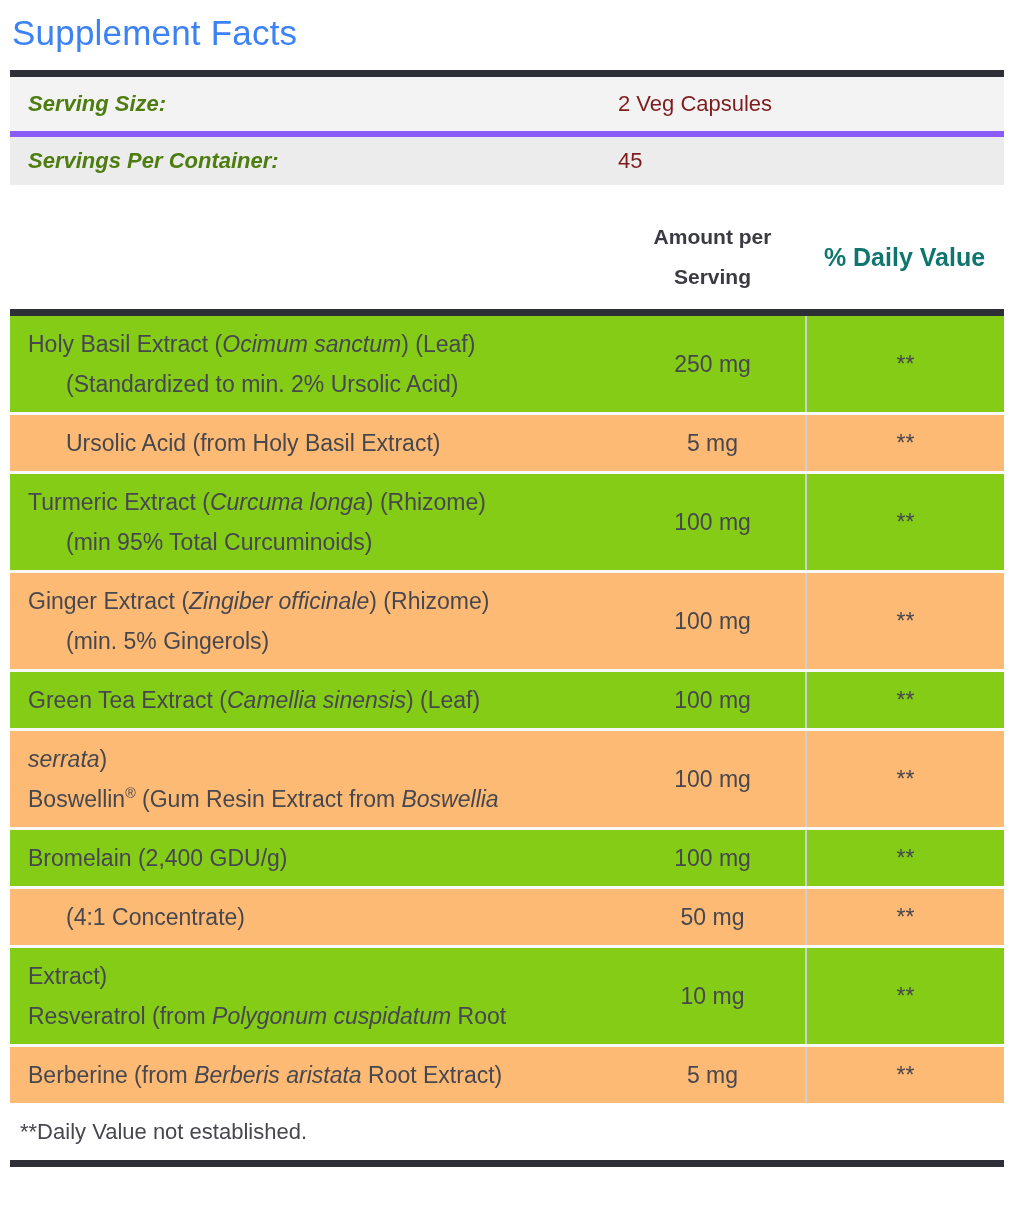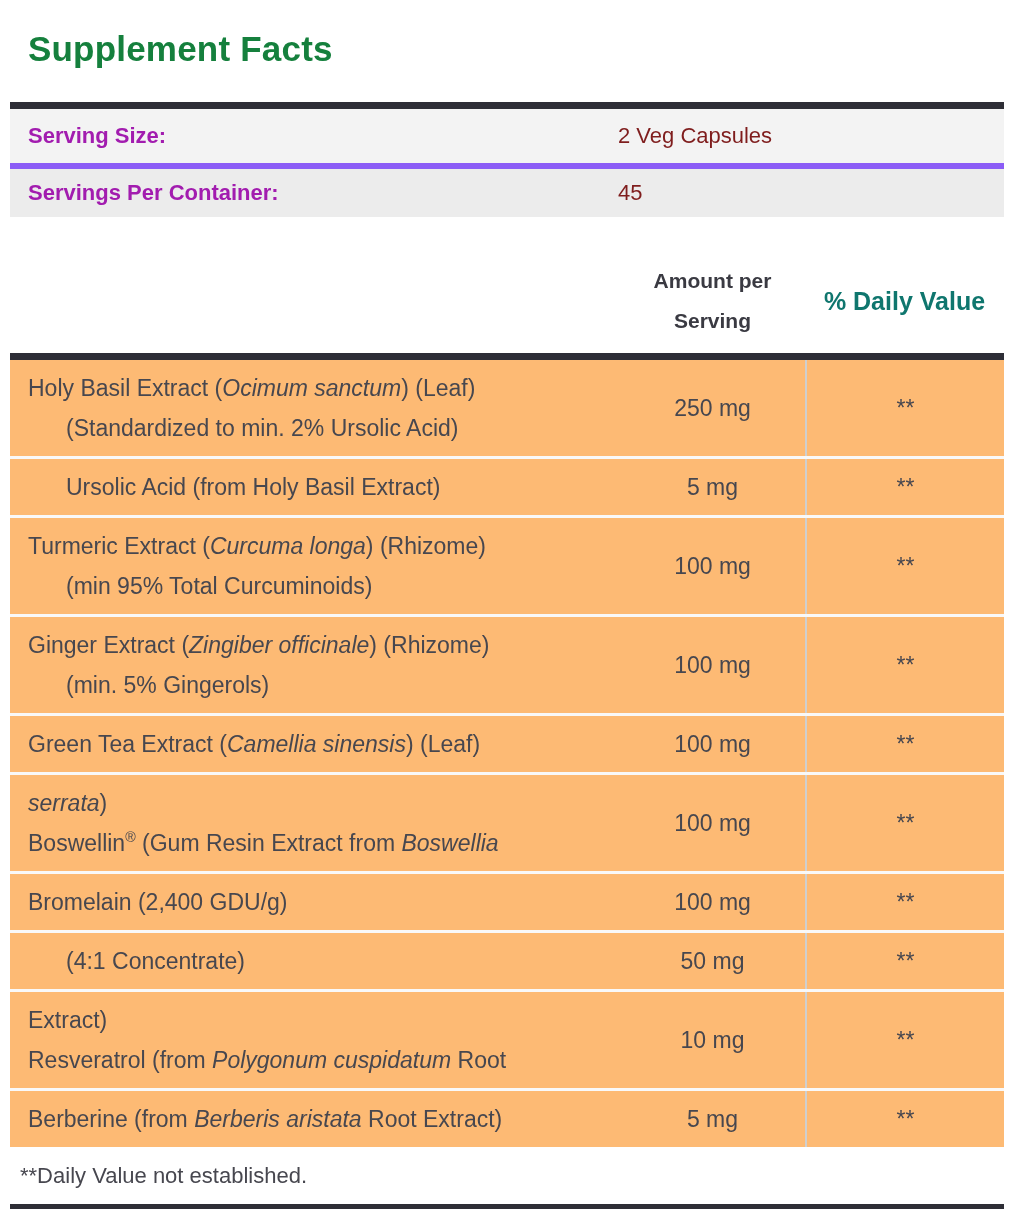--- a/index.html
+++ b/index.html
@@ -8,41 +8,41 @@
     width: 1024px;
     height: 1209px;
     background: #ffffff;
     font-family: "Liberation Sans", "DejaVu Sans", sans-serif;
     color: #47474f;
     -webkit-font-smoothing: antialiased;
   }
   .panel { margin: 0 20px 0 10px; width: 994px; }
   .title {
     font-size: 35px;
-    font-weight: 700;
-    color: #15803d;
-    margin: 16px;
+    font-weight: 400;
+    color: #3b82f6;
+    margin: 0;
     padding: 13px 0 17px 2px;
     letter-spacing: 0.2px;
   }
   .rule { height: 7px; background: #2e2e36; }
   
   .srow { display: flex; align-items: center; min-height: 54px; font-size: 22px; }
   .srow.r0 { background: #f3f3f3; }
   .srow.r1 { background: #ececec; border-top: 6px solid #8b5cf6; }
-  .srow .lbl { width: 608px; padding-left: 18px; font-weight: 700; color: #a21caf; }
+  .srow .lbl { width: 608px; padding-left: 18px; font-weight: 700; color: #4d7c0f; font-style: italic; }
   .srow .val { flex: 1; color: #7f1d1d; }
   
-  .headers { display: flex; align-items: center; padding: 44px 0 12px 0; }
+  .headers { display: flex; align-items: center; padding: 32px 0 12px 0; }
   .h-spacer { width: 610px; }
   .h-amt { width: 185px; text-align: center; font-size: 21px; font-weight: 700; line-height: 40px; color: #3a3a42; }
   .h-dv  { width: 199px; text-align: center; font-size: 25px; font-weight: 700; color: #0f766e; }
   
   .irow { display: flex; align-items: stretch; font-size: 23px; }
-  .irow.shade0 { background: #fdba74; }
+  .irow.shade0 { background: #84cc16; }
   .irow.shade1 { background: #fdba74; }
   .irow + .irow { border-top: 3px solid #f9f9f9; }
   .c-name { width: 610px; padding: 8px 6px 8px 18px; line-height: 40px; display: flex; flex-direction: column; justify-content: center; }
   .c-name .nline { white-space: nowrap; }
   .c-name .nline.indent { padding-left: 38px; }
   .c-amt { width: 185px; display: flex; align-items: center; justify-content: center; text-align: center; }
   .c-dv  { width: 199px; display: flex; align-items: center; justify-content: center; text-align: center; border-left: 2px solid #cfcfcf; }
   .it { font-style: italic; }
   .sup { font-size: 62%; vertical-align: super; line-height: 0; }
   .footnote { font-size: 22px; color: #47474f; padding: 16px 0 15px 10px; }

